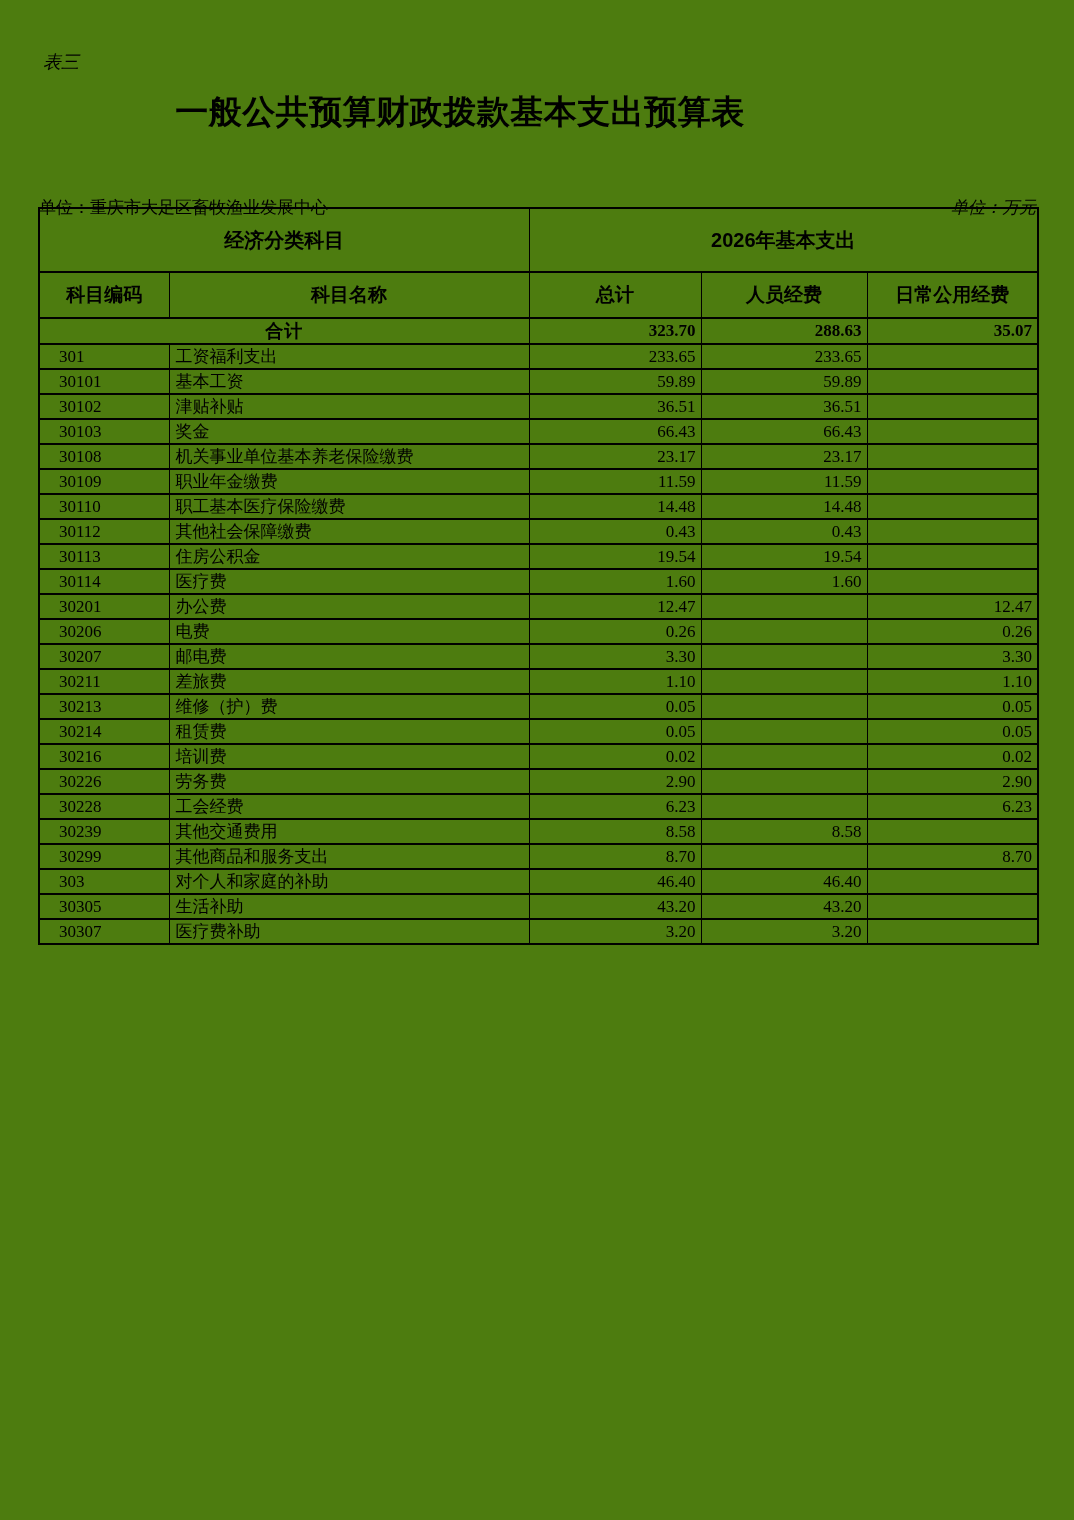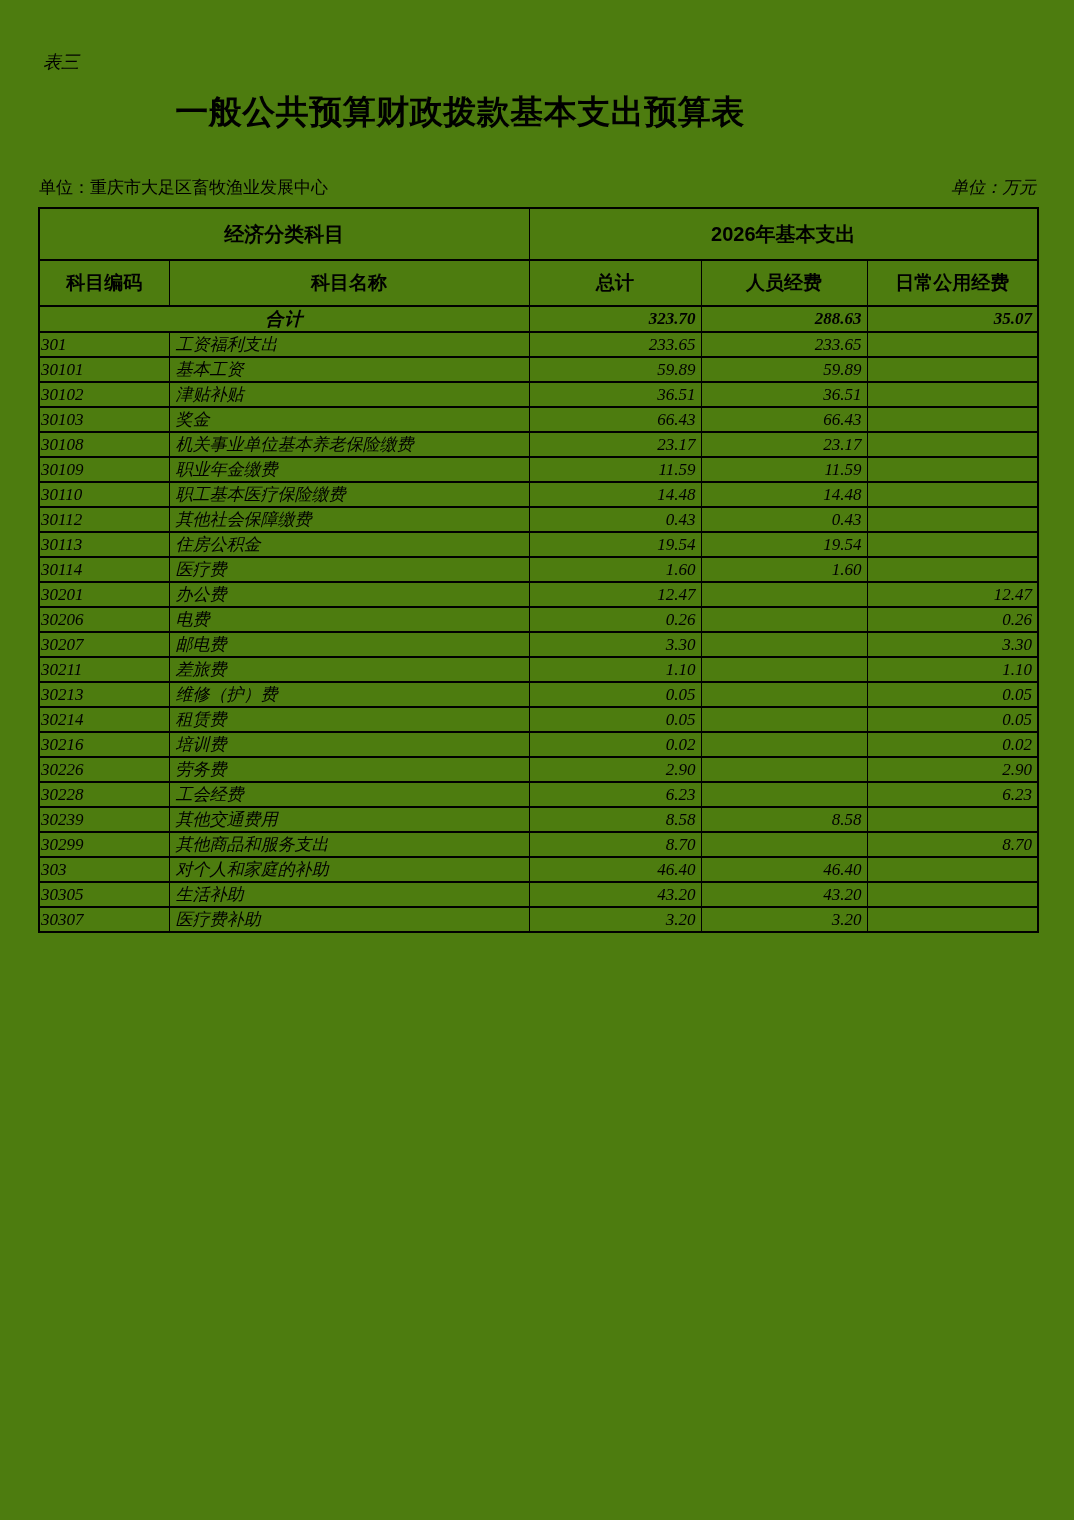--- a/index.html
+++ b/index.html
@@ -41,56 +41,56 @@
   .meta-row {
     position: absolute;
     left: 39px;
     width: 997px;
     top: 176px;
     display: flex;
     justify-content: space-between;
     align-items: flex-end;
     font-size: 17px;
   }
-  .unit-left { font-style: normal; }
+  .unit-left { font-style: normal; margin-top: 20px; }
   .unit-right { font-style: italic; }
   table.budget-table {
     position: absolute;
     left: 38px;
     top: 207px;
     width: 999px;
     border-collapse: collapse;
     table-layout: fixed;
     border: 2.5px solid #000;
   }
   .budget-table th,
   .budget-table td {
     border: solid #000;
     border-width: 2.2px 1.5px;
     padding: 0;
     overflow: hidden;
     white-space: nowrap;
   }
-  .budget-table thead tr.group-row { height: 52px; }
+  .budget-table thead tr.group-row { height: 64px; }
   .budget-table thead tr.cols-row  { height: 46px; }
   .budget-table thead th {
     font-family: "Liberation Sans", sans-serif;
     font-weight: bold;
     text-align: center;
     vertical-align: middle;
   }
   .budget-table thead tr.group-row th { font-size: 20px; }
   .budget-table thead tr.cols-row  th { font-size: 19px; }
-  .budget-table tbody tr { height: 20px; font-style: italic; }
+  .budget-table tbody tr { height: 20px; }
   .budget-table tbody td {
     font-size: 17px;
     vertical-align: middle;
     font-family: "Liberation Serif", serif;
   }
-  .budget-table td.code { text-align: left;  padding-left: 1px; }
+  .budget-table td.code { text-align: left;  padding-left: 19px; }
   .budget-table td.name { text-align: left;  padding-left: 6px; }
   .budget-table td.num  { text-align: right; padding-right: 5px; }
   .budget-table tr.total-row { font-weight: bold; }
   .budget-table tr.total-row td.label {
     text-align: center;
     font-size: 18px;
     letter-spacing: 1px;
   }
 </style>
 </head>

